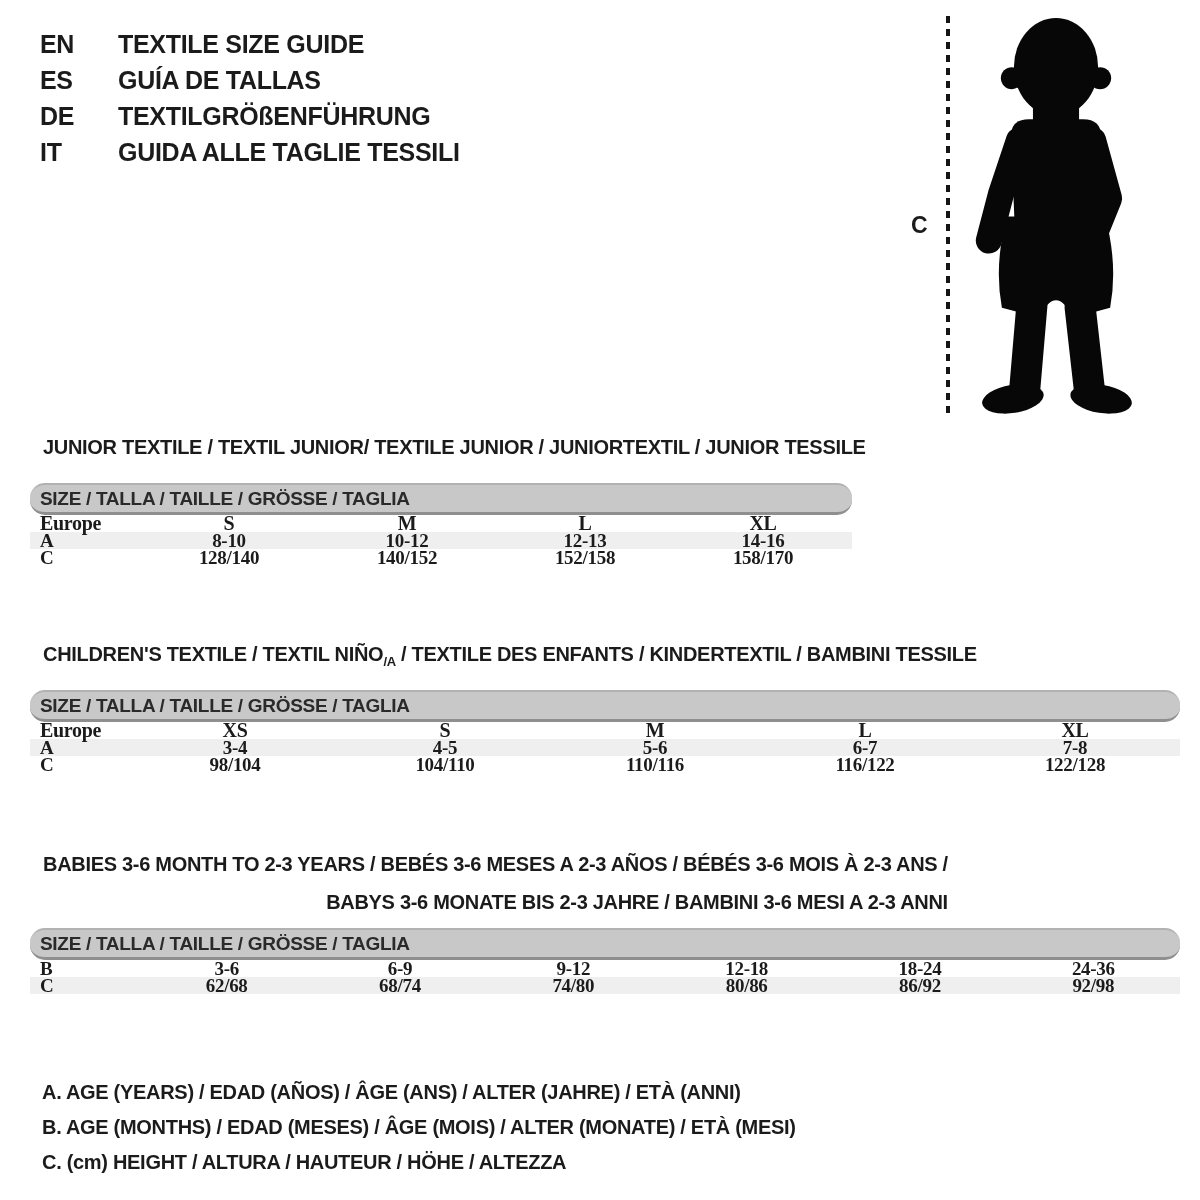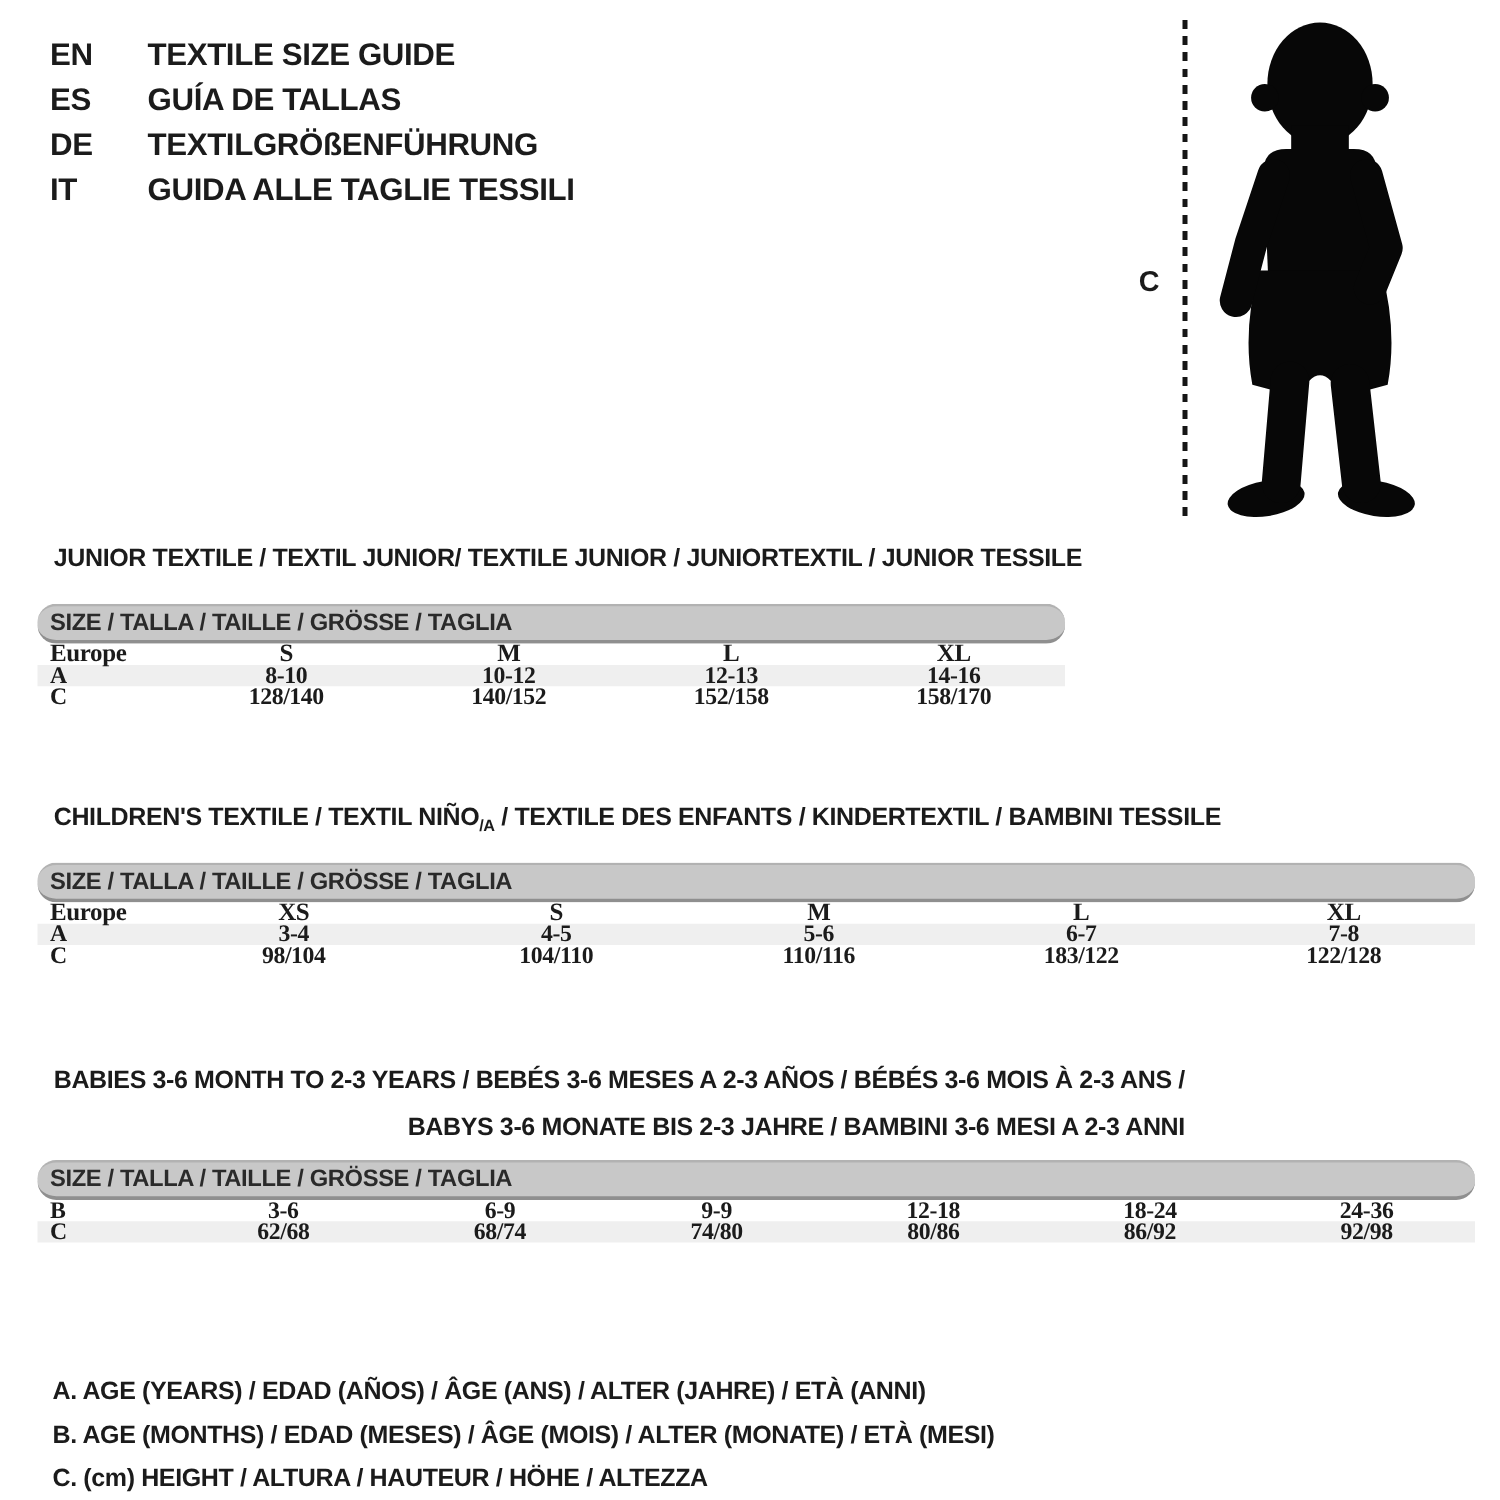--- a/index.html
+++ b/index.html
@@ -36,21 +36,21 @@
     padding-left:10px; font-size:19px; color:#2a2a2a;border-radius:15px;}
   .trow{display:flex; height:17px; align-items:center; font-size:19px;font-family:Liberation Serif, serif;}
   .trow.alt{background:var(--row_alt_bg);}
   .trow .c0{text-align:left; padding-left:10px; box-sizing:border-box;}
   .w-junior .c0{flex:0 0 110px;}
   .w-wide.children .c0{flex:0 0 100px;}
   .w-wide.babies .c0{flex:0 0 110px;}
   .trow .cc{flex:1; text-align:center;}
   .trow.head{font-size:20px;}
   
-  .legend{position:absolute; left:42px; top:1075px; font-size:20px;margin-top:21px;}
+  .legend{position:absolute; left:42px; top:1075px; font-size:20px;}
   .legend-line{display:block; line-height:35px; white-space:nowrap;}
 </style>
 </head>
 <body>
 
 <div class="canvas">
 
   <div class="lang-block">
     <div class="lang-row">
       <span class="lang-code">EN</span>
@@ -138,36 +138,36 @@
       <span class="cc">4-5</span>
       <span class="cc">5-6</span>
       <span class="cc">6-7</span>
       <span class="cc">7-8</span>
     </div>
     <div class="trow">
       <span class="c0">C</span>
       <span class="cc">98/104</span>
       <span class="cc">104/110</span>
       <span class="cc">110/116</span>
-      <span class="cc">183/122</span>
+      <span class="cc">116/122</span>
       <span class="cc">122/128</span>
     </div>
   </div>
 
   <div class="sec-title" style="top:845px">
     <span class="title-line">BABIES 3-6 MONTH TO 2-3 YEARS / BEBÉS 3-6 MESES A 2-3 AÑOS / BÉBÉS 3-6 MOIS À 2-3 ANS /</span>
     <span class="title-line">BABYS 3-6 MONATE BIS 2-3 JAHRE / BAMBINI 3-6 MESI A 2-3 ANNI</span>
   </div>
   <div class="tbl w-wide babies" style="top:928px">
     <div class="size-bar">SIZE / TALLA / TAILLE / GRÖSSE / TAGLIA</div>
     <div class="trow">
       <span class="c0">B</span>
       <span class="cc">3-6</span>
       <span class="cc">6-9</span>
-      <span class="cc">9-9</span>
+      <span class="cc">9-12</span>
       <span class="cc">12-18</span>
       <span class="cc">18-24</span>
       <span class="cc">24-36</span>
     </div>
     <div class="trow alt">
       <span class="c0">C</span>
       <span class="cc">62/68</span>
       <span class="cc">68/74</span>
       <span class="cc">74/80</span>
       <span class="cc">80/86</span>

